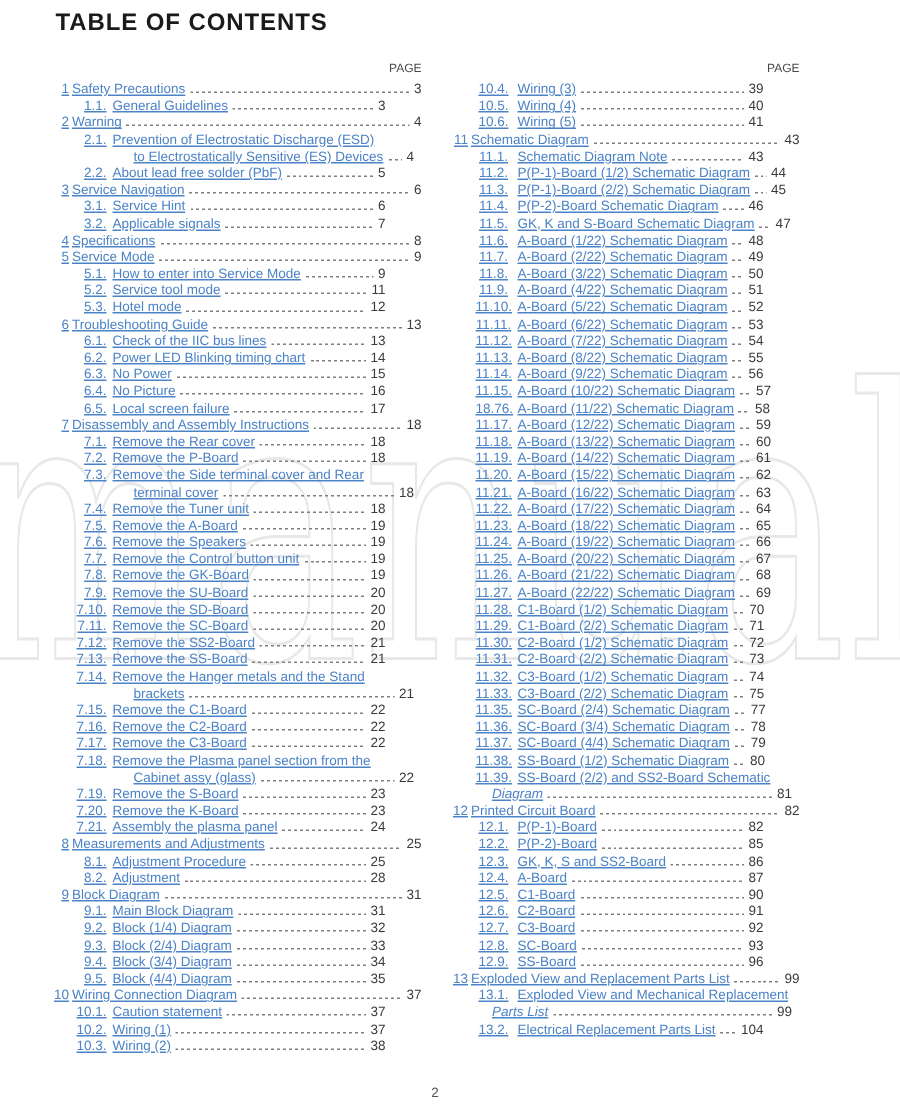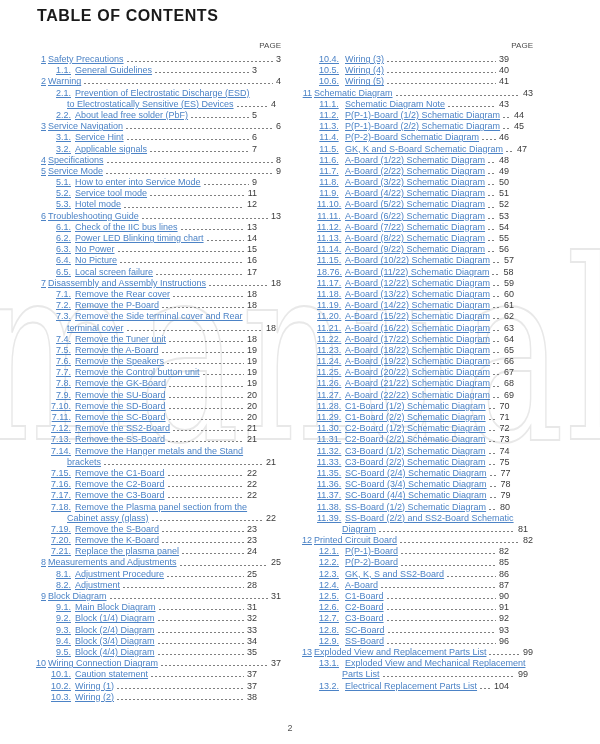--- a/index.html
+++ b/index.html
@@ -68,22 +68,22 @@
     font-size:9px;
     line-height:11.2px;
     white-space:nowrap;
   }
   .num{flex:none;text-align:right;}
   .lv0 .num{width:13px;margin-right:2px;}
   .lv1{padding-left:18px;padding-right:24px;}
   .lv1 .num{width:20px;margin-right:4px;}
   .col2 .lv1 .num{width:24px;text-align:center;}
   .row.cont{padding-right:5px;}
-  .row.cont .ttl{margin-left:16px;}
-  .col2 .row.cont .ttl{margin-left:25px;}
+  .row.cont .ttl{margin-left:38px;}
+  .col2 .row.cont .ttl{margin-left:11px;font-style:italic;}
   .link{
     color:var(--link);
     text-decoration:underline;
     text-decoration-thickness:1px;
     cursor:pointer;
   }
   .ttl{flex:none;}
   .dots{
     flex:1 1 auto;
     min-width:8px;
@@ -361,21 +361,21 @@
           <span class="pg">23</span>
         </div>
         <div class="row lv1">
           <span class="num link">7.20.</span>
           <span class="ttl link">Remove the K-Board</span>
           <span class="dots"></span>
           <span class="pg">23</span>
         </div>
         <div class="row lv1">
           <span class="num link">7.21.</span>
-          <span class="ttl link">Replace the plasma panel</span>
+          <span class="ttl link">Assembly the plasma panel</span>
           <span class="dots"></span>
           <span class="pg">24</span>
         </div>
         <div class="row lv0">
           <span class="num link">8</span>
           <span class="ttl link">Measurements and Adjustments</span>
           <span class="dots"></span>
           <span class="pg">25</span>
         </div>
         <div class="row lv1">

